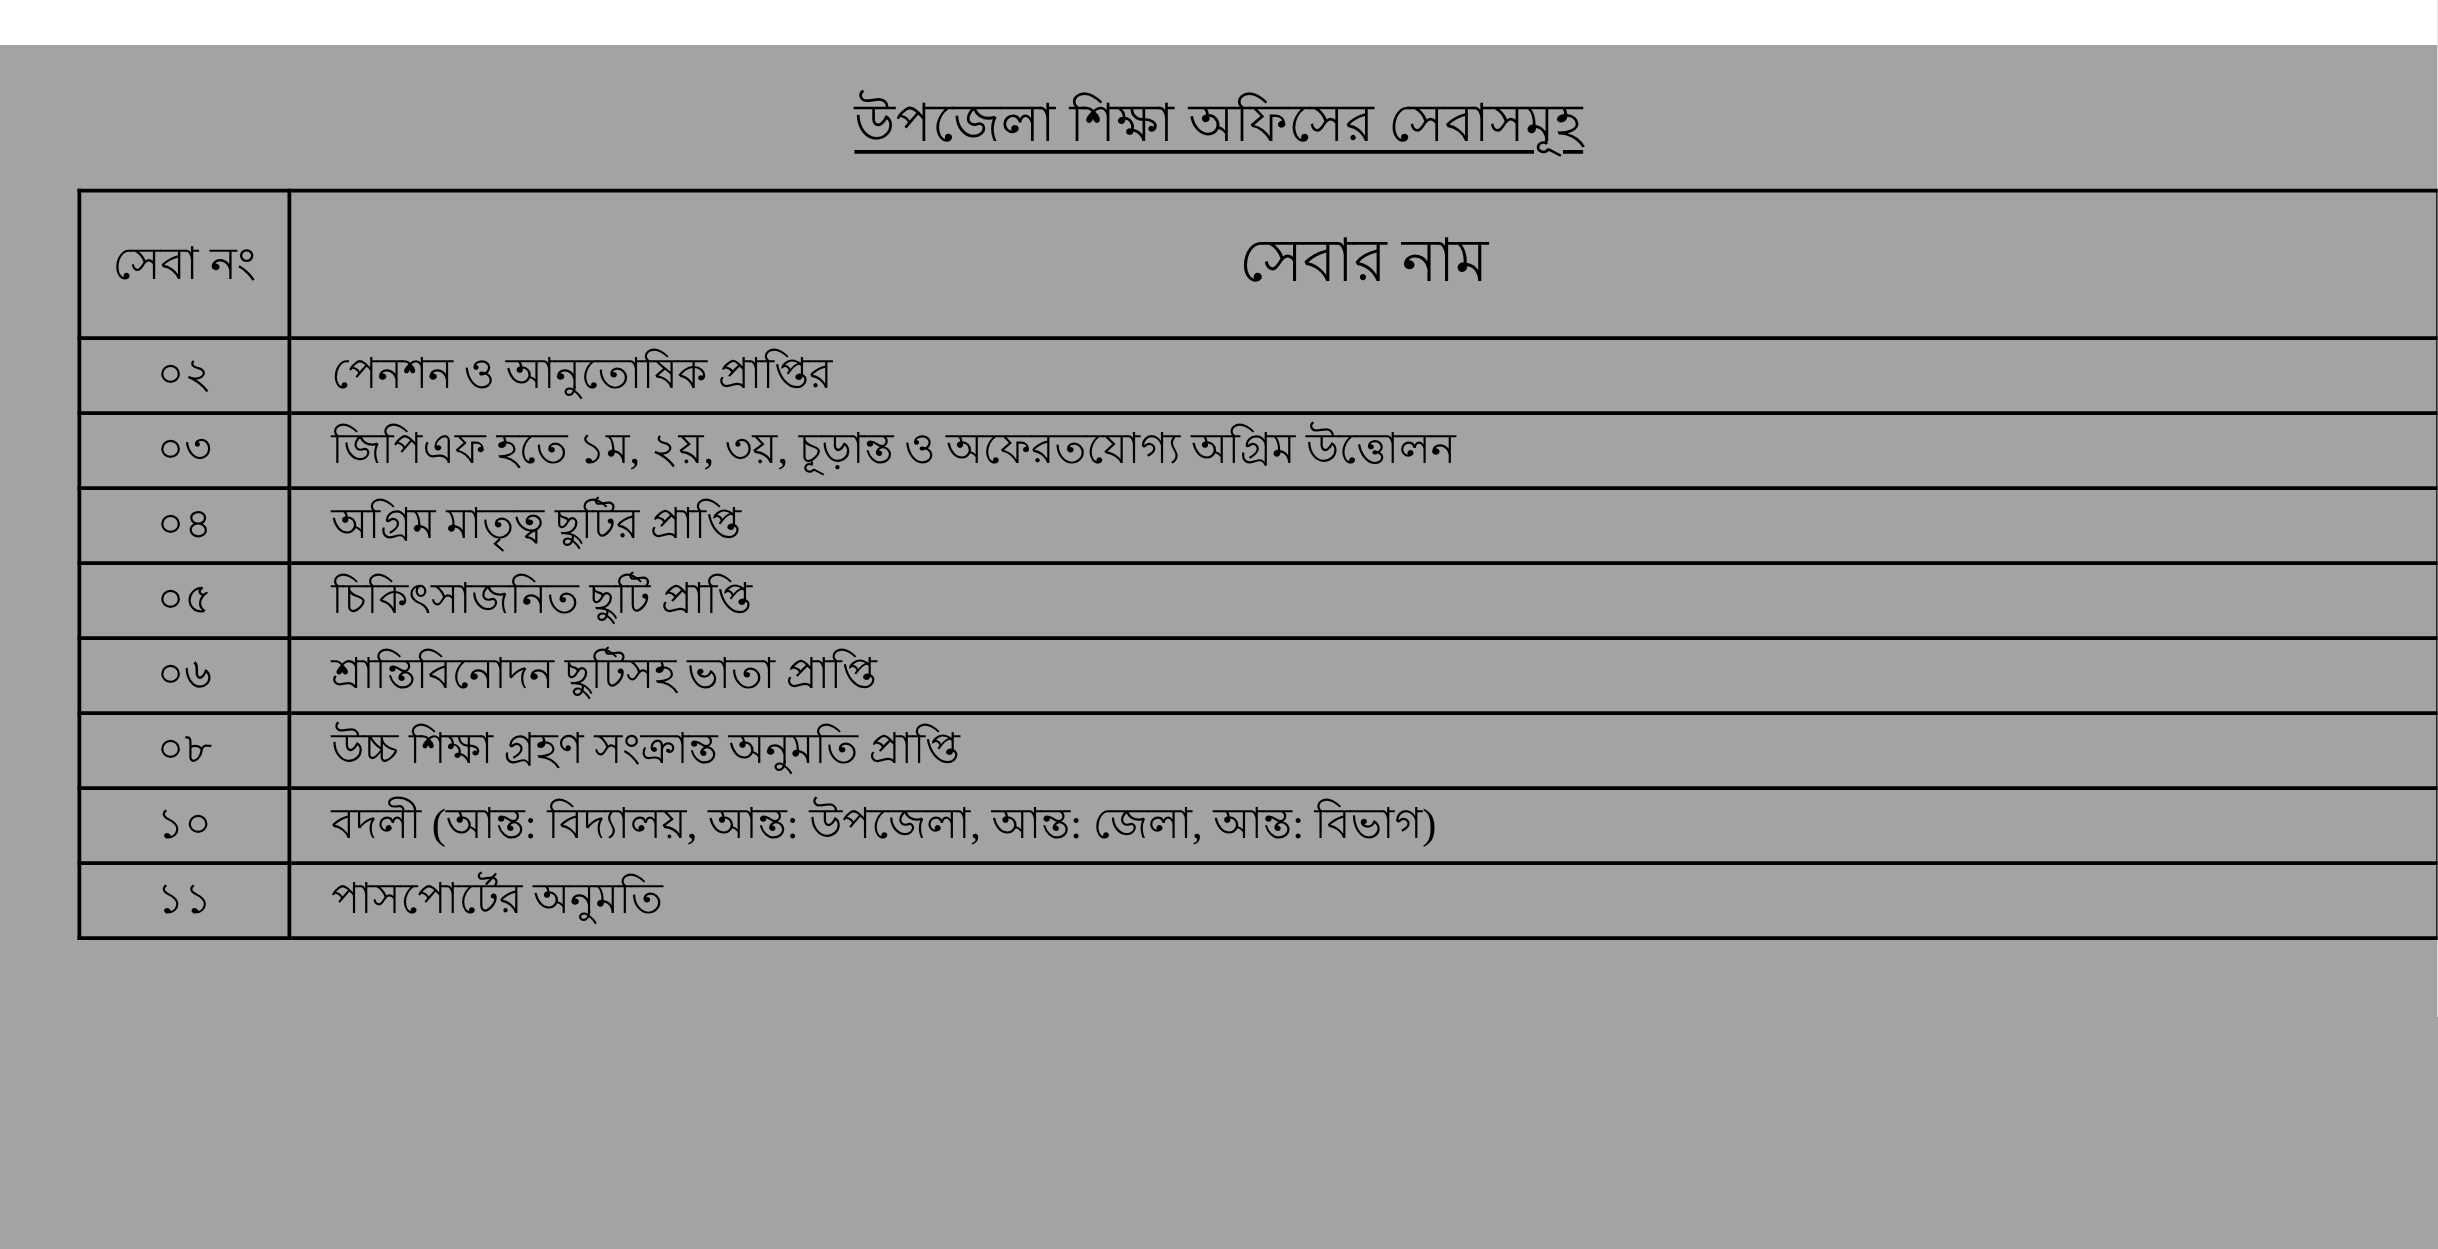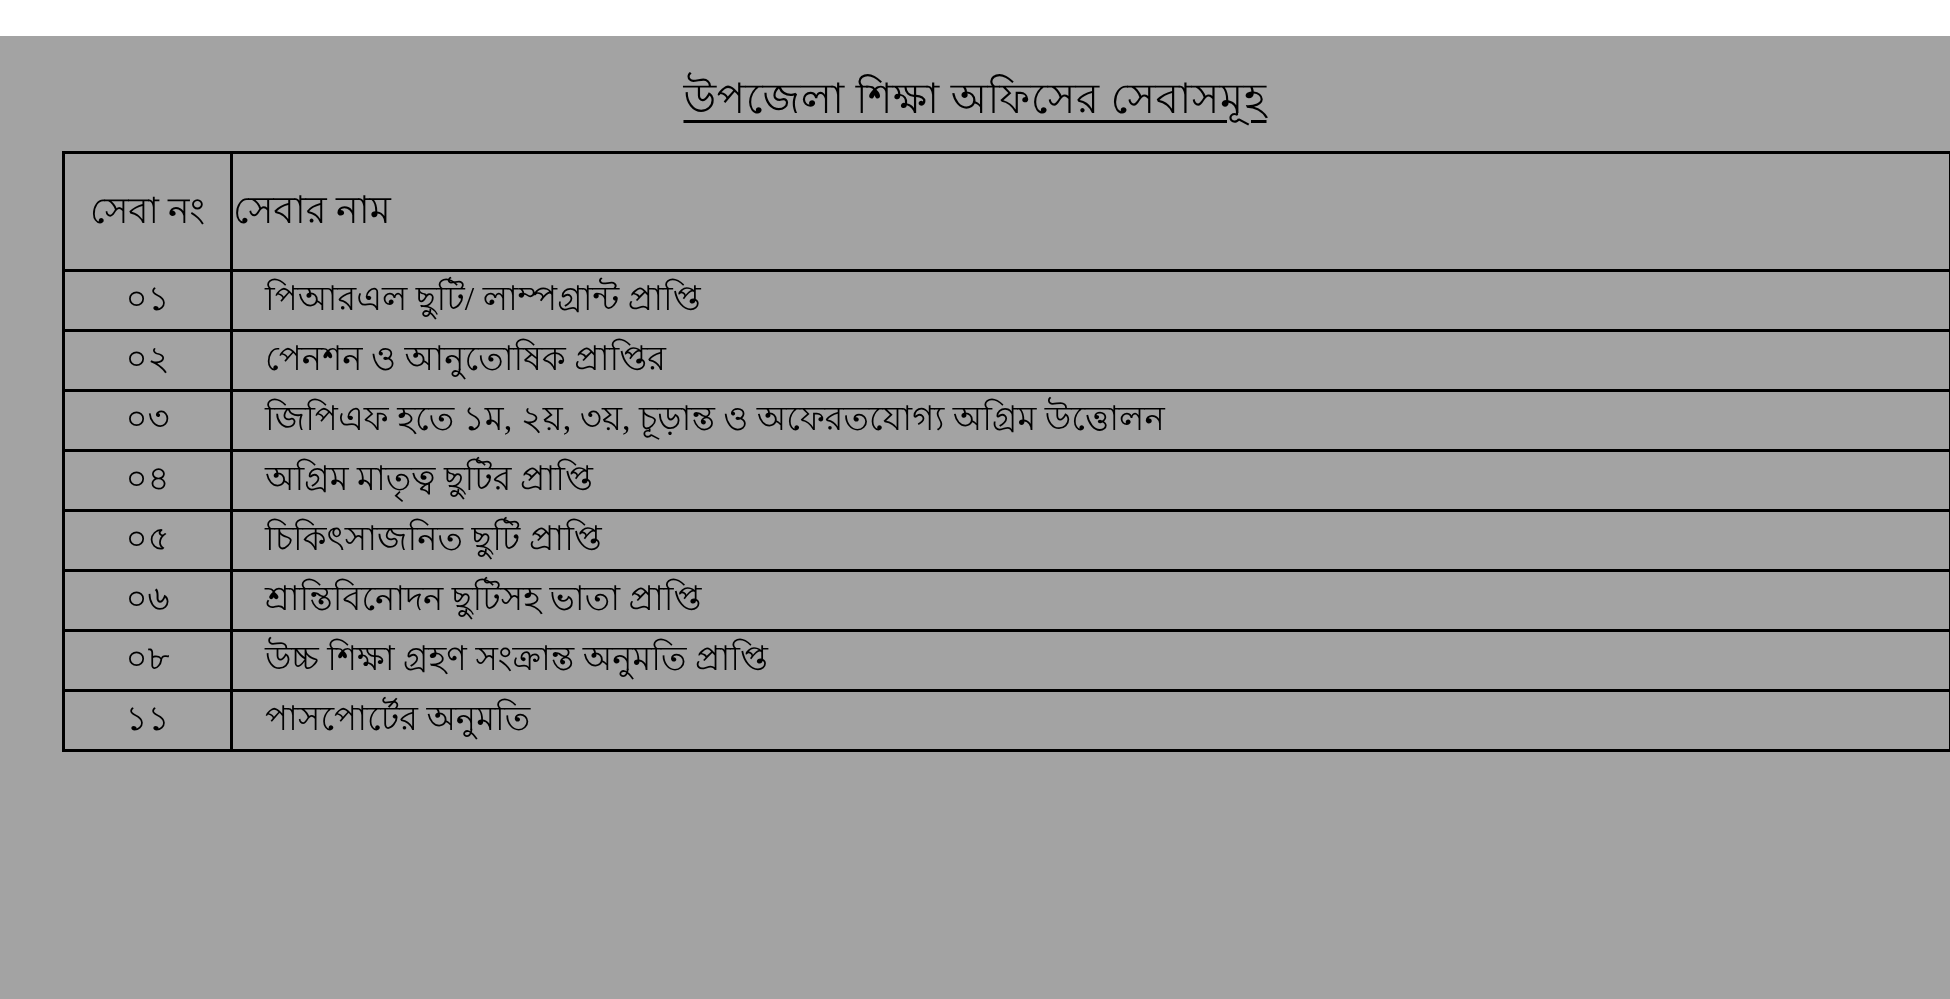--- a/index.html
+++ b/index.html
@@ -50,22 +50,22 @@
   col.c-serial { width: 168px; }
   tr.header-row { height: 118px; }
   tr.data-row   { height: 56px; }
   th.h-serial {
     font-size: 36px;
     text-align: center;
     line-height: 1.55;
     padding: 0 18px;
   }
   th.h-name {
-    font-size: 38px;
-    text-align: left;
+    font-size: 48px;
+    text-align: center;
     padding: 0;
   }
   td.serial {
     font-size: 34px;
     text-align: center;
     padding: 0;
   }
   td.name {
     font-size: 34px;
     text-align: left;
@@ -86,24 +86,20 @@
       <col class="c-name">
     </colgroup>
     <thead>
       <tr class="header-row">
         <th class="h-serial">সেবা নং</th>
         <th class="h-name">সেবার নাম</th>
       </tr>
     </thead>
     <tbody>
       <tr class="data-row">
-        <td class="serial">০১</td>
-        <td class="name">পিআরএল ছুটি/ লাম্পগ্রান্ট প্রাপ্তি</td>
-      </tr>
-      <tr class="data-row">
         <td class="serial">০২</td>
         <td class="name">পেনশন ও আনুতোষিক প্রাপ্তির</td>
       </tr>
       <tr class="data-row">
         <td class="serial">০৩</td>
         <td class="name">জিপিএফ হতে ১ম, ২য়, ৩য়, চূড়ান্ত ও অফেরতযোগ্য অগ্রিম উত্তোলন</td>
       </tr>
       <tr class="data-row">
         <td class="serial">০৪</td>
         <td class="name">অগ্রিম মাতৃত্ব ছুটির প্রাপ্তি</td>
@@ -114,19 +110,23 @@
       </tr>
       <tr class="data-row">
         <td class="serial">০৬</td>
         <td class="name">শ্রান্তিবিনোদন ছুটিসহ ভাতা প্রাপ্তি</td>
       </tr>
       <tr class="data-row">
         <td class="serial">০৮</td>
         <td class="name">উচ্চ শিক্ষা গ্রহণ সংক্রান্ত অনুমতি প্রাপ্তি</td>
       </tr>
       <tr class="data-row">
+        <td class="serial">১০</td>
+        <td class="name">বদলী (আন্ত: বিদ্যালয়, আন্ত: উপজেলা, আন্ত: জেলা, আন্ত: বিভাগ)</td>
+      </tr>
+      <tr class="data-row">
         <td class="serial">১১</td>
         <td class="name">পাসপোর্টের অনুমতি</td>
       </tr>
     </tbody>
   </table>
 
 </div>
 
 </body></html>

